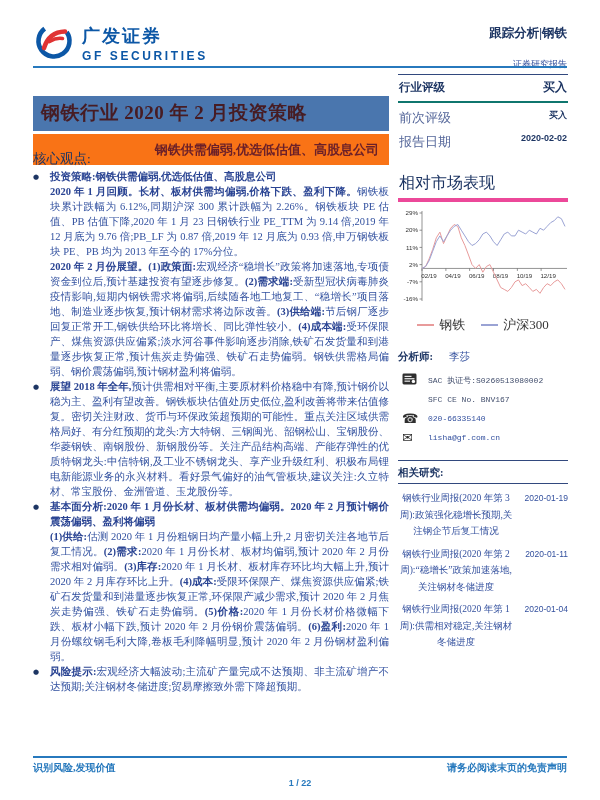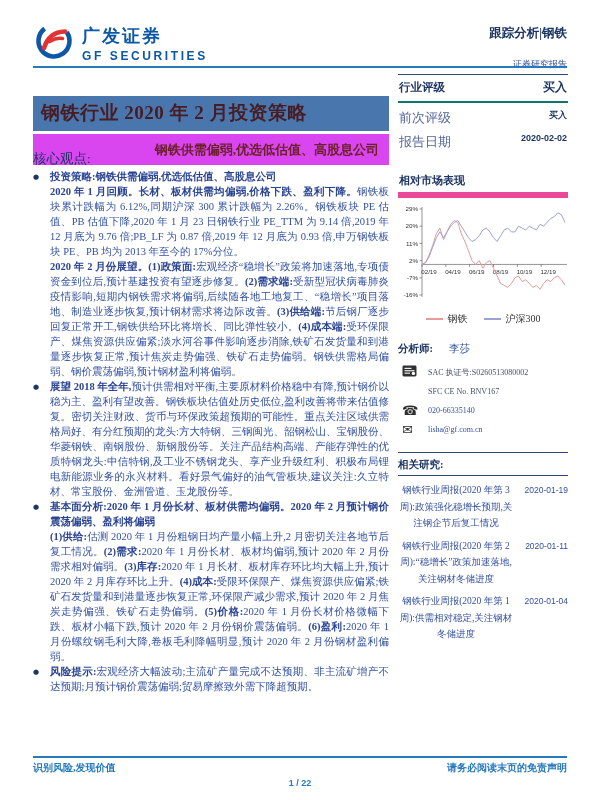--- a/index.html
+++ b/index.html
@@ -19,50 +19,50 @@
     font-family:"Liberation Sans",sans-serif; margin-top:1px; }
   .head-right { text-align:right; padding-top:4px; }
   .head-right .l1 { font-size:12.5px; font-weight:bold; color:#1d3563;margin-left:13px; }
   .head-right .l2 { font-size:9px; color:#33509e; margin-top:16px; }
   .header-rule { position:absolute; left:33px; right:33px; top:66px; height:2px; background:#2779bd; }
 
   
   .title-wrap { position:absolute; left:33px; top:96px; width:356px; }
   .title-band { background:#4a76ae; padding:4px 8px 5px; }
   .title-band .t { font-size:19px; font-weight:bold; color:#471c23; letter-spacing:0.5px; }
-  .subtitle-band { margin-top:3px; background:#d946ef; padding:6px 10px; text-align:right; }
+  .subtitle-band { margin-top:3px; background:#f97316; padding:6px 10px; text-align:right; }
   .subtitle-band .s { font-size:13px; font-weight:bold; color:#6b2029; }
 
   
   .info-col { position:absolute; left:398px; top:74px; width:170px; color:#1d3563; }
   .rating-head { display:flex; justify-content:space-between; align-items:baseline;
     border-top:1px solid #32497e; border-bottom:2px solid #0f766e; padding:4px 1px 5px; }
   .rating-head .lab { font-size:11.5px; font-weight:bold; }
   .rating-head .val { font-size:12px; font-weight:bold; }
   .rating-row { display:flex; justify-content:space-between; padding:6px 1px 0; }
   .rating-row .lab { font-size:13px; color:#55679a;font-family:Liberation Mono, monospace; }
   .rating-row .val { font-size:9px; font-weight:bold; color:#1d3563;
     font-family:"Liberation Sans",sans-serif; }
-  .sec-head { font-size:11px; font-weight:bold; color:#1d3563;
-    border-bottom:6px solid #ec4899; padding:0 1px 4px; }
+  .sec-head { font-size:16px; font-weight:normal; color:#1d3563;
+    border-bottom:4px solid #ec4899; padding:0 1px 4px; }
   .market-block { margin-top:22px; }
   .chart-box { margin-top:6px; }
   .legend { display:flex; justify-content:center; gap:16px; margin-top:4px; }
   .legend-item { display:flex; align-items:center; gap:5px; }
   .legend-line { width:17px; height:2px; }
-  .legend-label { font-size:10px; color:#333; }
+  .legend-label { font-size:13px; color:#333; }
 
   .analyst-block { margin-top:16px; }
   .an-row { display:flex; align-items:baseline; }
   .an-label { font-size:10.5px; font-weight:bold; color:#1d3563; }
   .an-name { font-size:10.5px; color:#33509e; margin-left:16px; }
   .contact-grid { margin-top:7px; }
   .contact-row { display:flex; align-items:center; min-height:17px; margin-top:2px; }
   .c-icon { width:30px; text-align:left; padding-left:4px; flex-shrink:0; }
-  .c-text { font-size:8px; color:#44506e; font-family:Liberation Serif, serif; }
+  .c-text { font-size:8px; color:#44506e; font-family:Liberation Mono, monospace; }
   .c-text.blue { color:#33509e; }
   .glyph-icon { font-size:13px; color:#2f2f2f; font-family:"DejaVu Sans",sans-serif; }
 
   .related-block { margin-top:14px; border-top:1px solid #32497e; padding-top:5px; }
   .related-head { font-size:10.5px; font-weight:bold; color:#1d3563;
     border-bottom:1.5px solid #32497e; padding-bottom:3px; }
   .related-item { display:flex; margin-top:6px;text-align:center; }
   .ri-title { width:116px; font-size:9.5px; line-height:16.5px; color:#33509e; }
   .ri-date { margin-left:auto; font-size:8.5px; color:#33509e; padding-top:3px;
     font-family:"Liberation Sans",sans-serif; }
@@ -254,21 +254,21 @@
         <div class="bullet">
           <span class="dot">●</span>
           <div class="b-content">
             <div class="b-para"><span class="bold-seg">基本面分析:2020 年 1 月份长材、板材供需均偏弱。2020 年 2 月预计钢价震荡偏弱、盈利将偏弱</span></div>
             <div class="b-para"><span class="bold-seg">(1)供给:</span><span>估测 2020 年 1 月份粗钢日均产量小幅上升,2 月密切关注各地节后复工情况。</span><span class="bold-seg">(2)需求:</span><span>2020 年 1 月份长材、板材均偏弱,预计 2020 年 2 月份需求相对偏弱。</span><span class="bold-seg">(3)库存:</span><span>2020 年 1 月长材、板材库存环比均大幅上升,预计 2020 年 2 月库存环比上升。</span><span class="bold-seg">(4)成本:</span><span>受限环保限产、煤焦资源供应偏紧;铁矿石发货量和到港量逐步恢复正常,环保限产减少需求,预计 2020 年 2 月焦炭走势偏强、铁矿石走势偏弱。</span><span class="bold-seg">(5)价格:</span><span>2020 年 1 月份长材价格微幅下跌、板材小幅下跌,预计 2020 年 2 月份钢价震荡偏弱。</span><span class="bold-seg">(6)盈利:</span><span>2020 年 1 月份螺纹钢毛利大降,卷板毛利降幅明显,预计 2020 年 2 月份钢材盈利偏弱。</span></div>
           </div>
         </div>
         <div class="bullet">
           <span class="dot">●</span>
           <div class="b-content">
-            <div class="b-para"><span class="bold-seg">风险提示:</span><span>宏观经济大幅波动;主流矿产量完成不达预期、非主流矿增产不达预期;月预计钢价震荡偏弱;贸易摩擦致外需下降超预期。</span></div>
+            <div class="b-para"><span class="bold-seg">风险提示:</span><span>宏观经济大幅波动;主流矿产量完成不达预期、非主流矿增产不达预期;关注钢材冬储进度;贸易摩擦致外需下降超预期。</span></div>
           </div>
         </div>
       </div>
   </div>
 
   <div class="footer-rule"></div>
   <div class="footer-row">
     <span>识别风险,发现价值</span>
     <span>请务必阅读末页的免责声明</span>
   </div>

